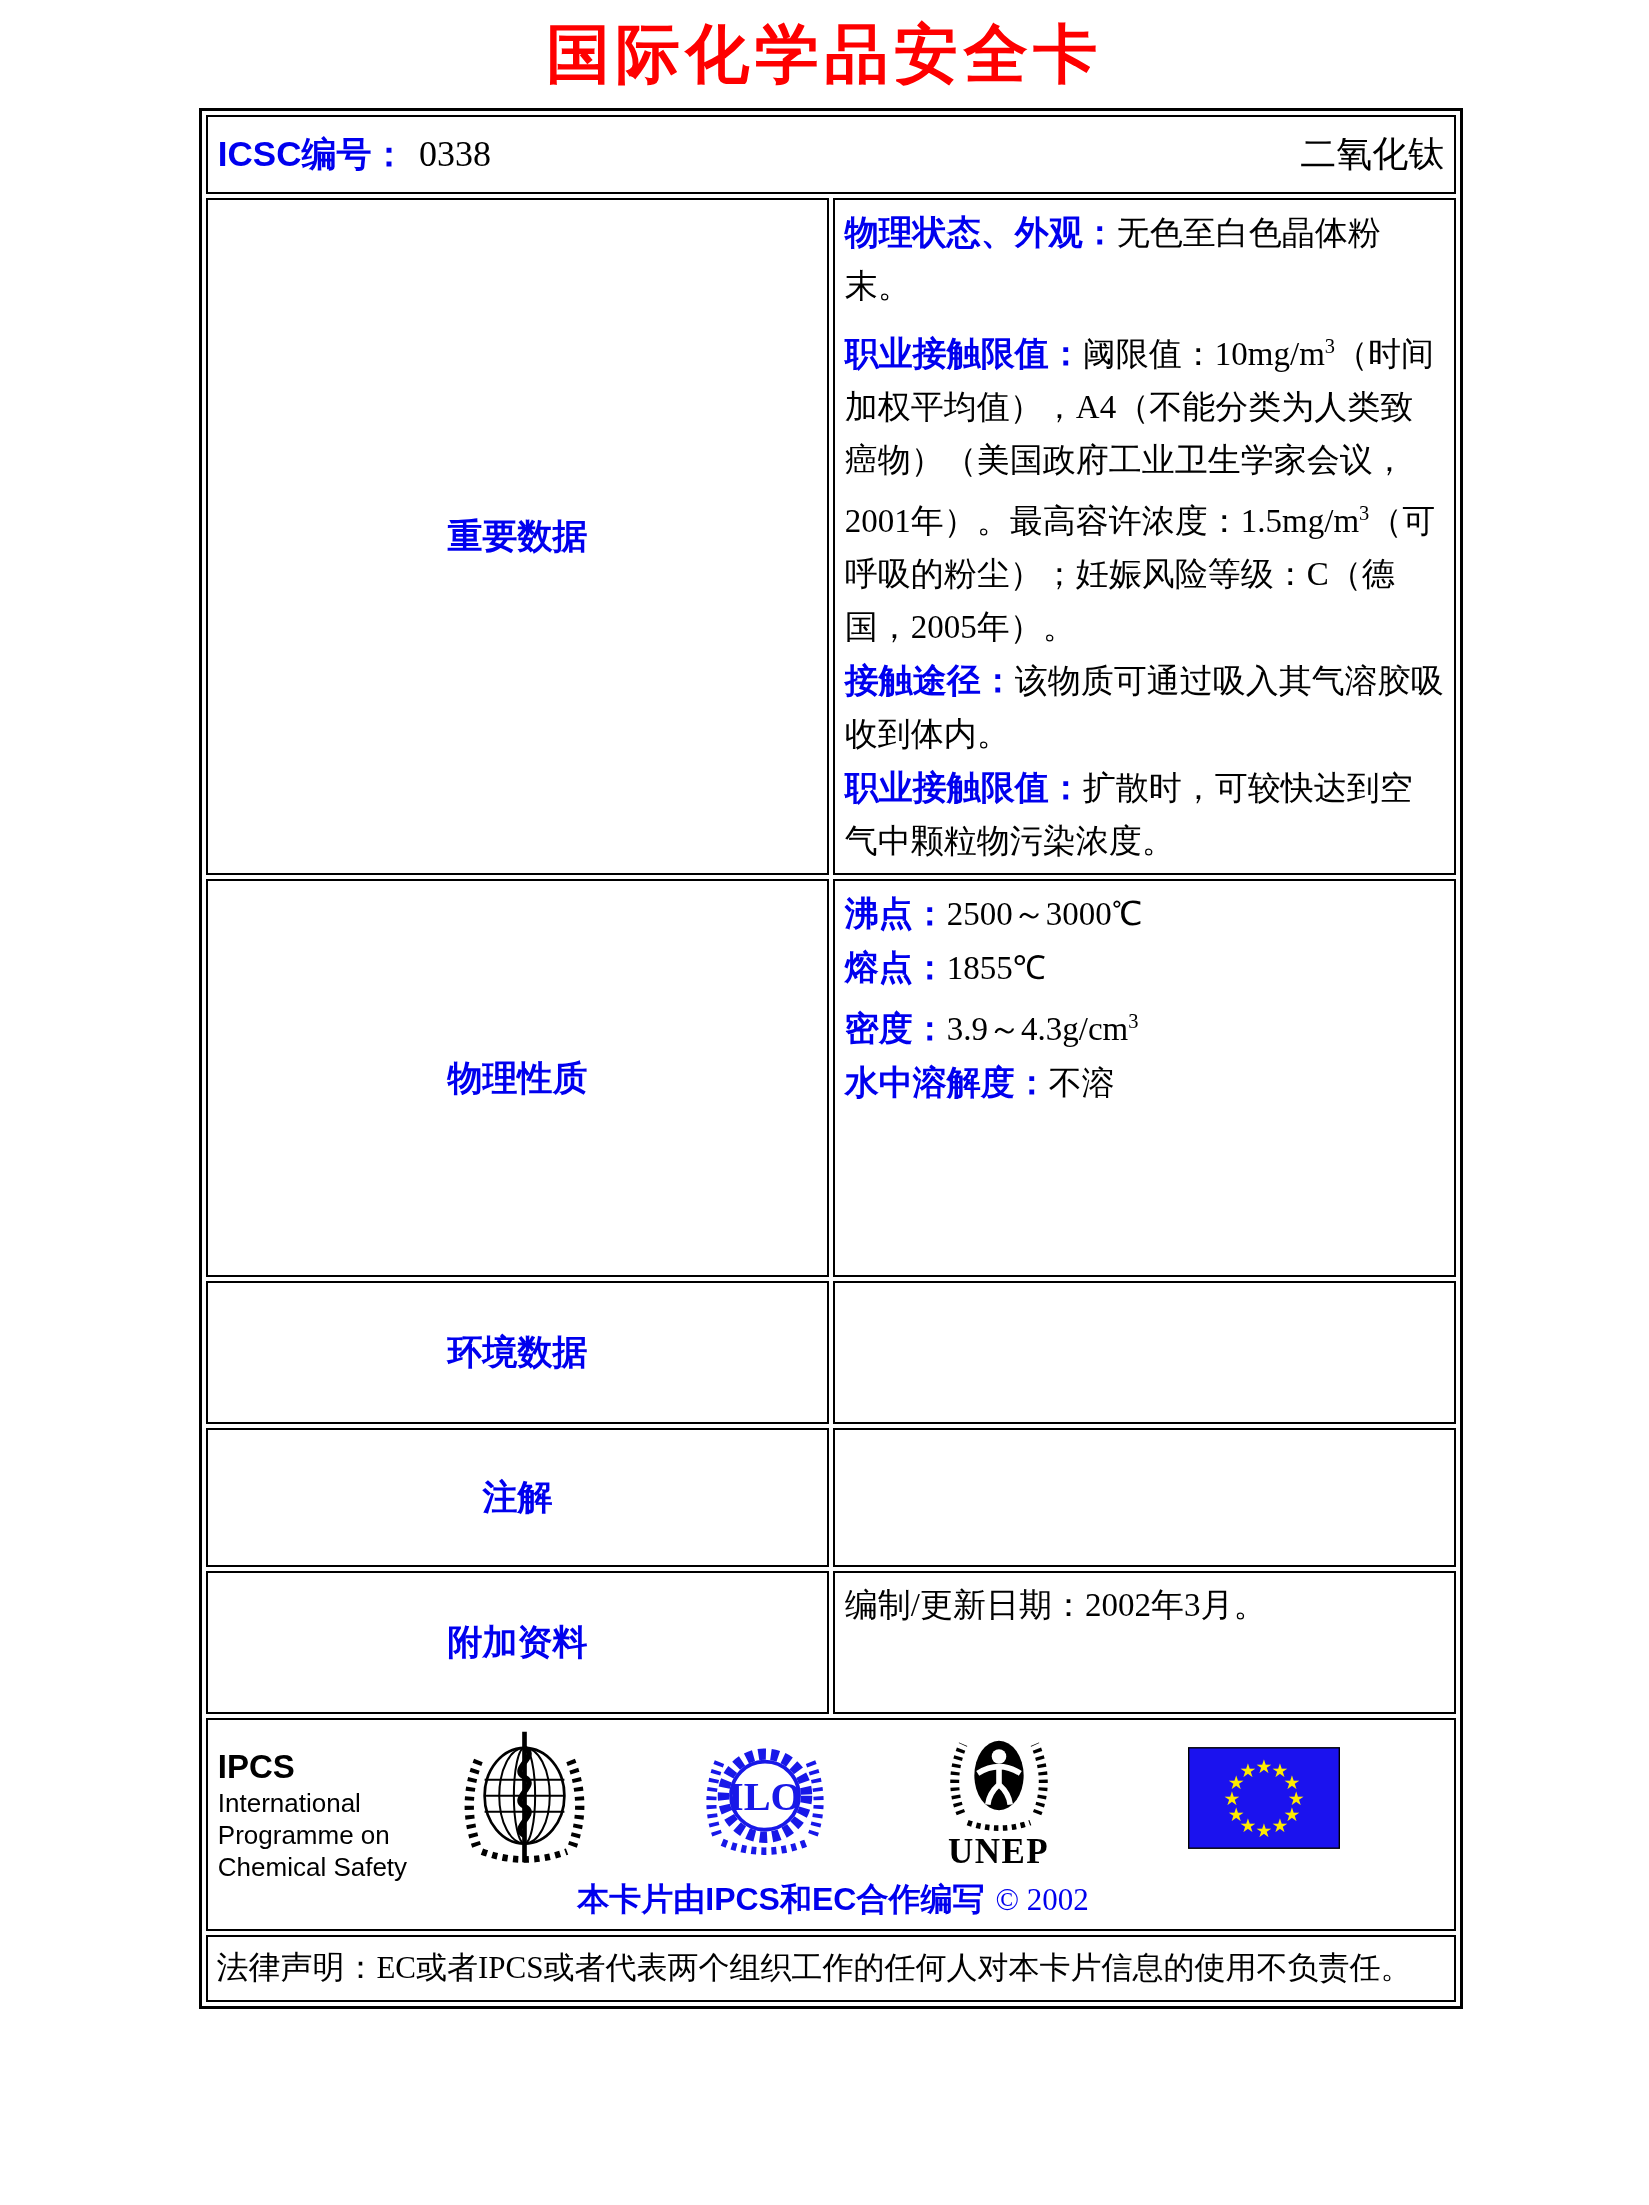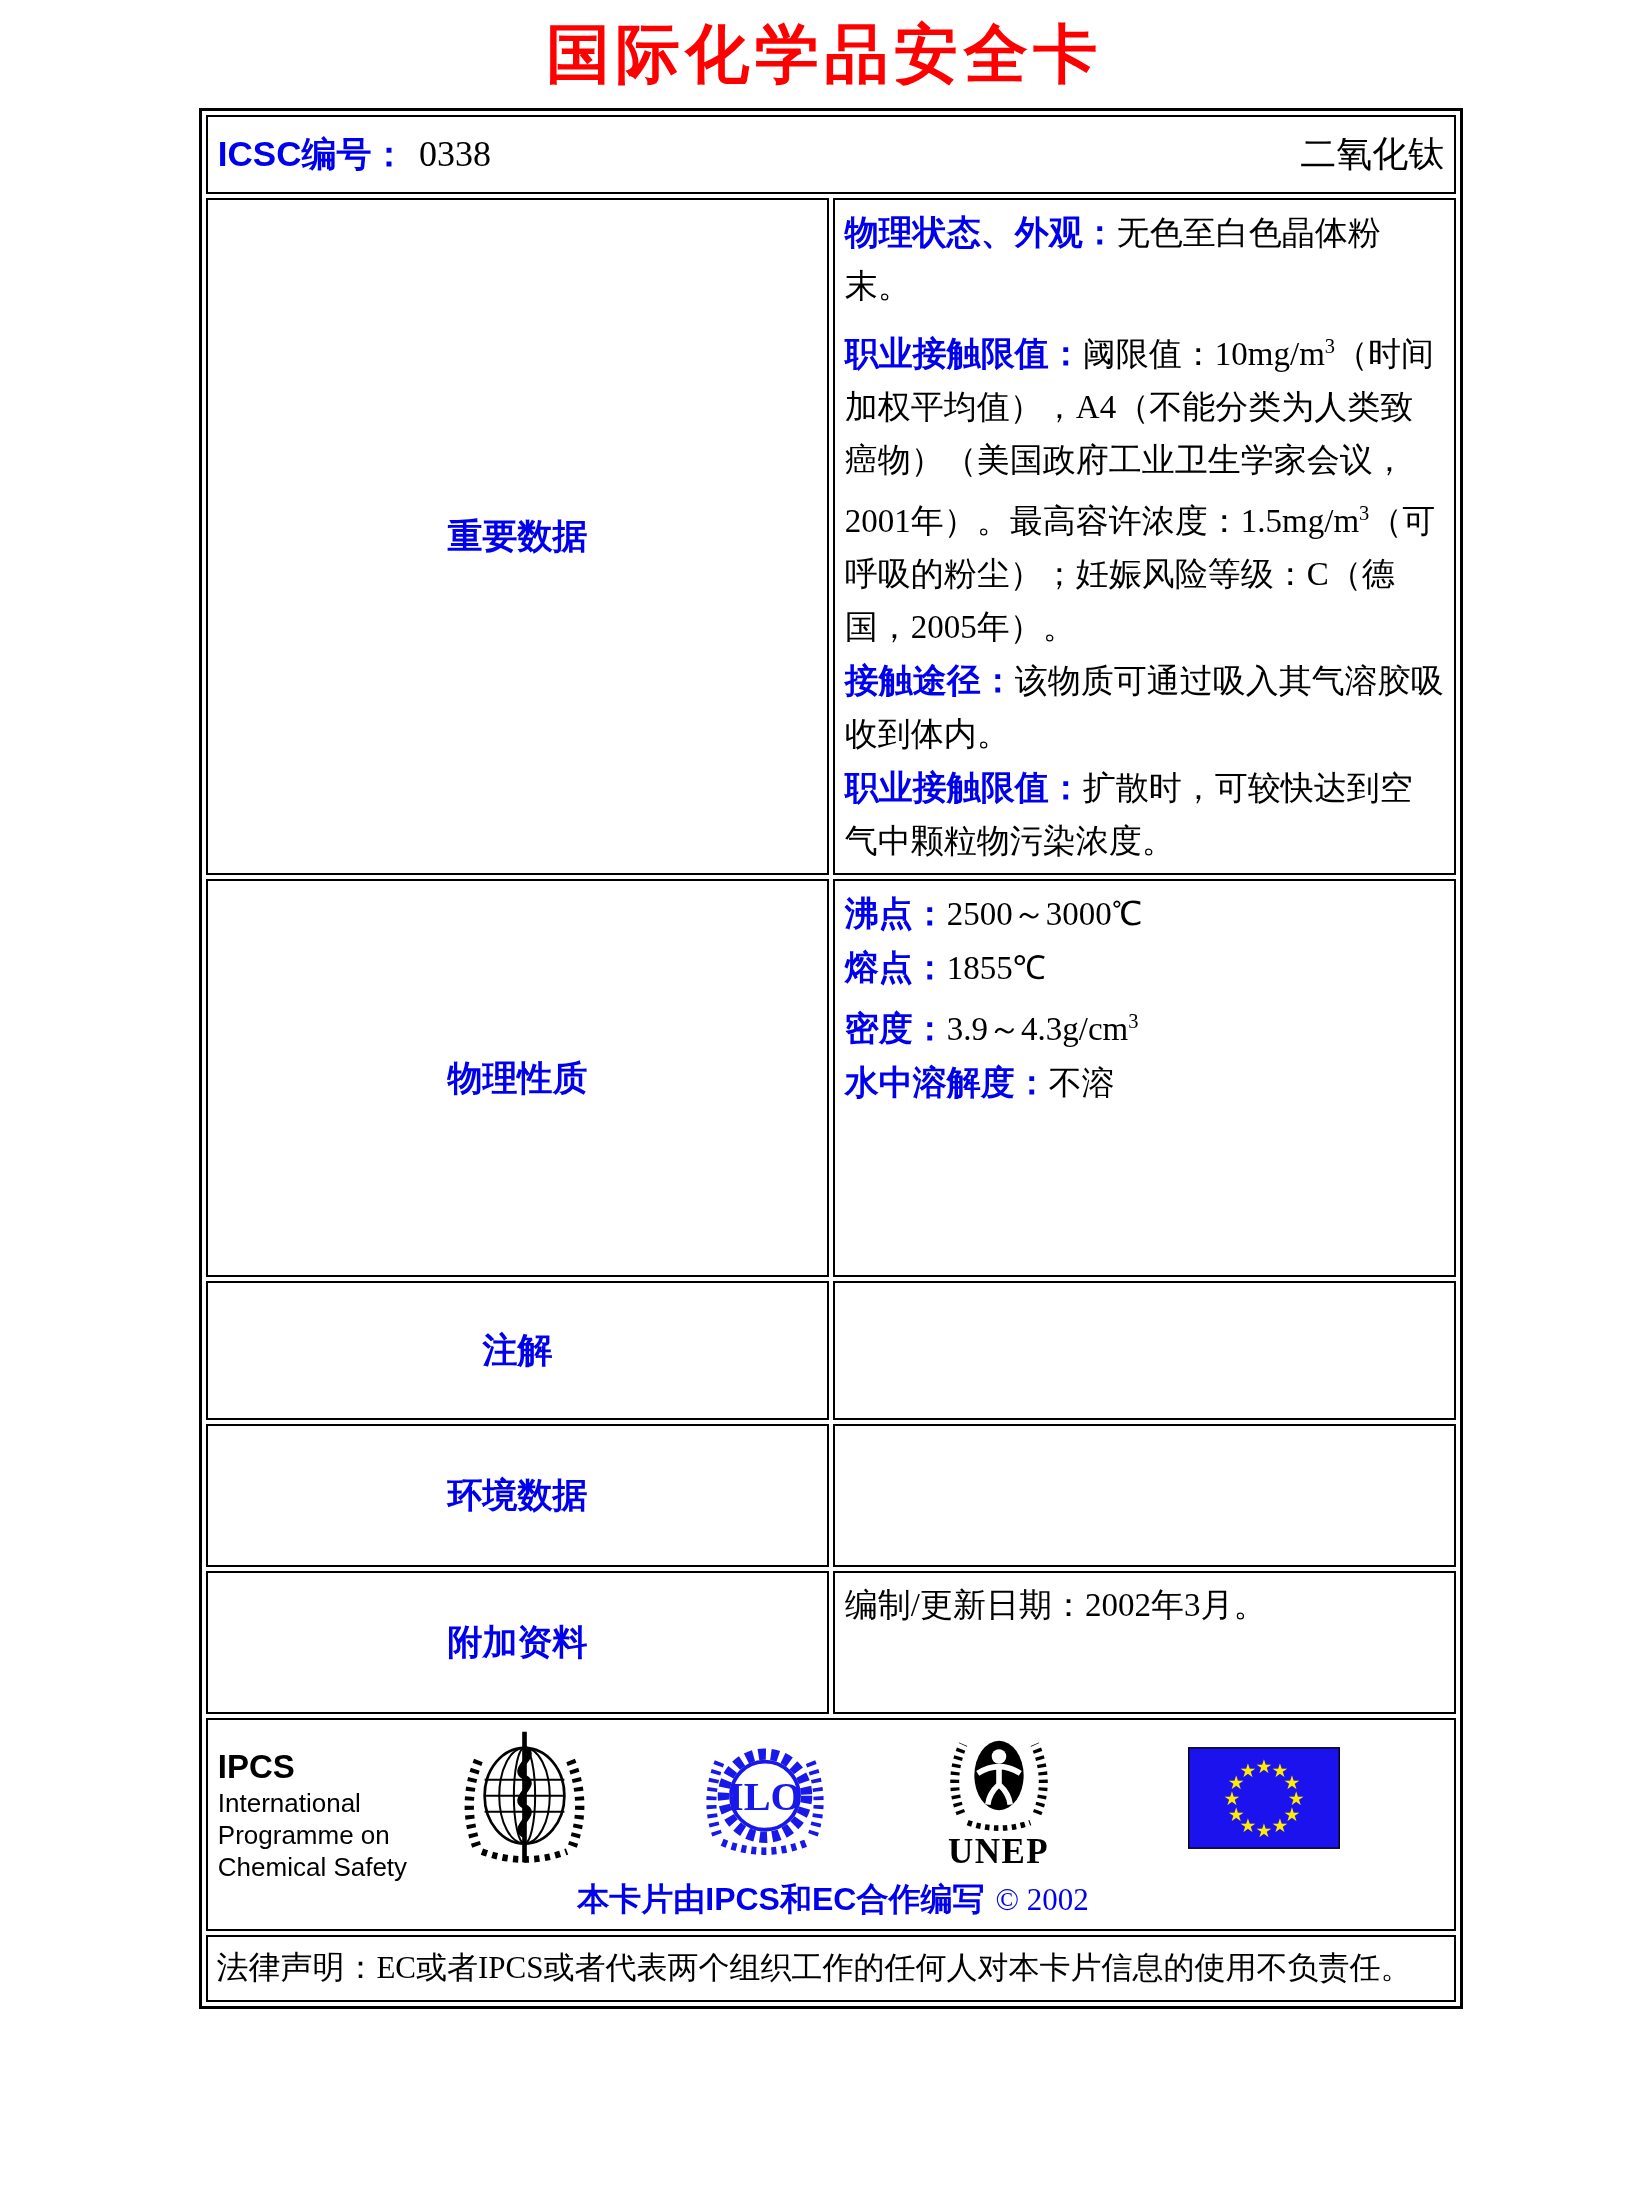--- a/index.html
+++ b/index.html
@@ -99,26 +99,26 @@
     <td class="label-cell" style="height:392px;">物理性质</td>
     <td class="content-cell">
       <p class="line"><span class="lbl">沸点：</span><span>2500～3000℃</span></p>
       <p class="line"><span class="lbl">熔点：</span><span>1855℃</span></p>
       <p class="line"><span class="lbl">密度：</span><span>3.9～4.3g/cm</span><sup>3</sup></p>
       <p class="line"><span class="lbl">水中溶解度：</span><span>不溶</span></p>
     </td>
   </tr>
 
   <tr>
+    <td class="label-cell" style="height:137px;">环境数据</td>
+    <td class="content-cell"></td>
+  </tr>
+
+  <tr>
     <td class="label-cell" style="height:133px;">注解</td>
-    <td class="content-cell"></td>
-  </tr>
-
-  <tr>
-    <td class="label-cell" style="height:137px;">环境数据</td>
     <td class="content-cell"></td>
   </tr>
 
   <tr>
     <td class="label-cell" style="height:137px;margin-left:17px;">附加资料</td>
     <td class="content-cell">
       <p class="line">编制/更新日期：2002年3月。</p>
     </td>
   </tr>
 

